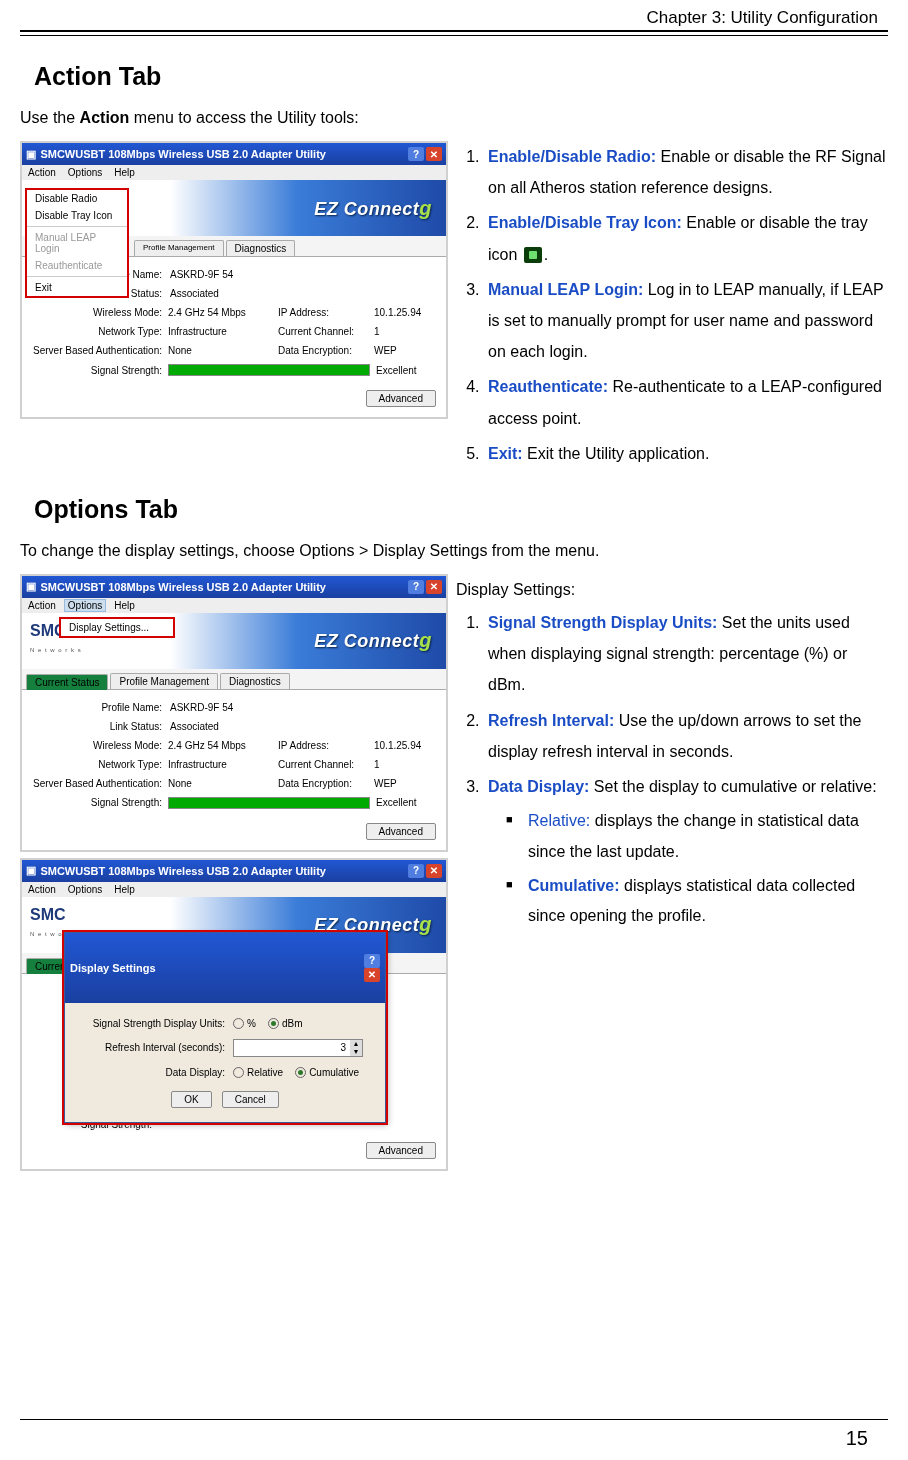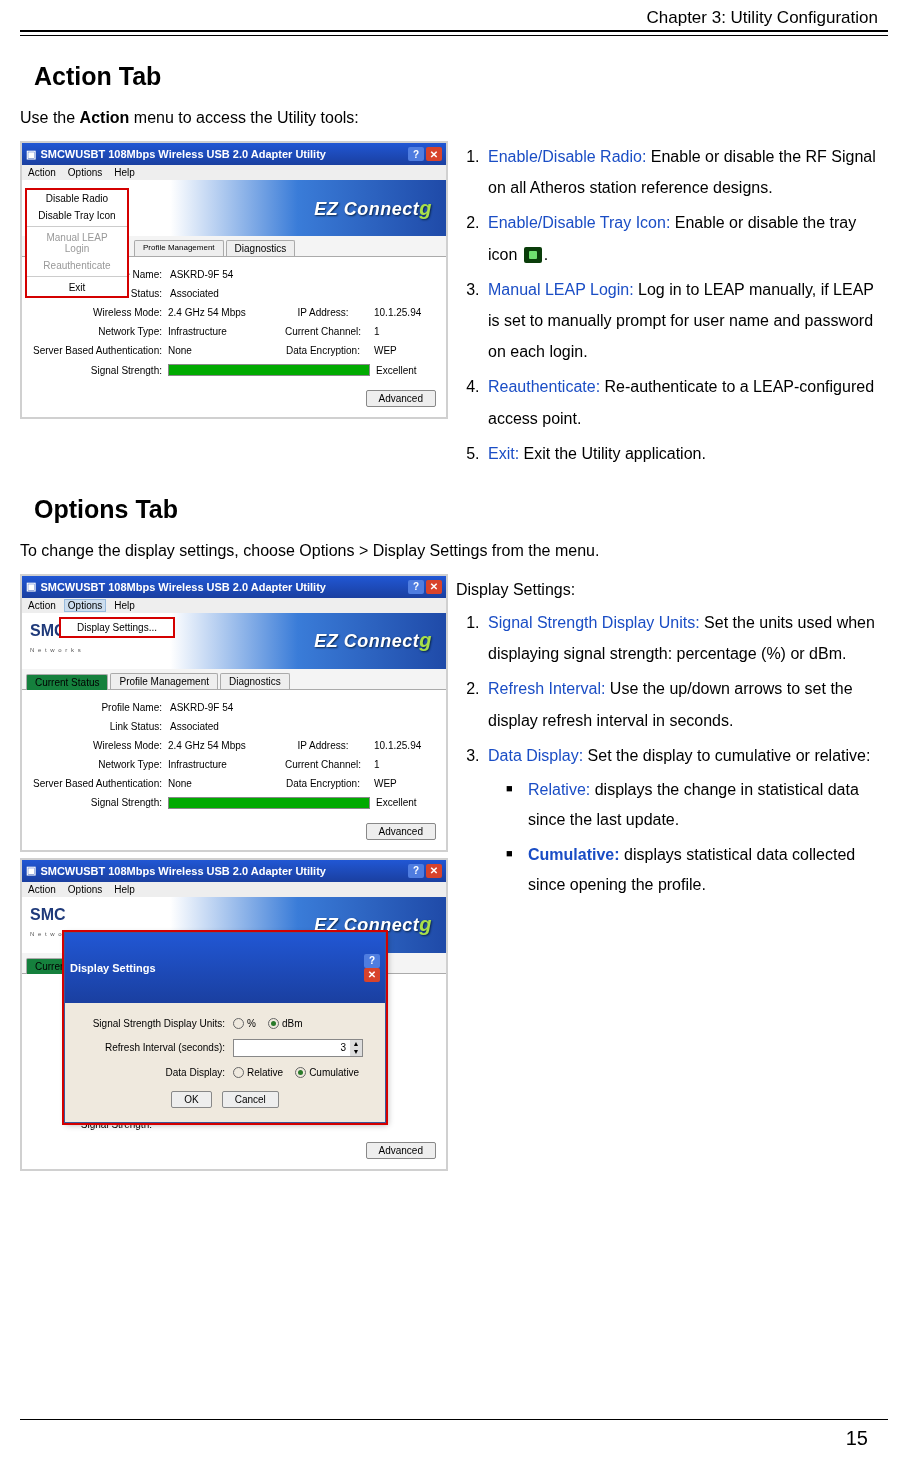--- a/index.html
+++ b/index.html
@@ -115,35 +115,35 @@
   .tab {
     padding:2px 8px; border:1px solid #aaa; border-bottom:none;
     background:#eee; font-size:10px; margin-right:2px; border-radius:2px 2px 0 0;
   }
   .tab.active { background:#15803d; position:relative; top:1px; font-weight:normal;}
   .pane { padding: 8px 10px 4px 10px; background:#fff; }
   .row { display:flex; align-items:center; padding:4px 0; font-size:10px; }
   .lbl { width: 130px; text-align:right; padding-right:6px; color:#000; }
   .val { flex:1; padding-left:2px; }
   .row.split .pair2 { display:flex; flex:1;}
-  .row.split .lbl2 { width:90px; text-align:center; padding-right:6px;}
+  .row.split .lbl2 { width:90px; text-align:left; padding-right:6px;}
   .sigbar {
     height:10px; background:linear-gradient(to right,#0a0,#0a0);
     width:200px; border:1px solid #888; margin-right:6px;
   }
   .btnrow { display:flex; justify-content:flex-end; padding:6px 10px 10px 10px;}
   .btn {
     border:1px solid #888; background:#eee; padding:2px 12px; font-size:10px; border-radius:2px;
   }
   .dropdown {
     position:absolute; top:24px; left:4px; width:100px;
     background:#fff; border:1px solid #666; z-index:5;
     font-size:10px;
   }
-  .dropdown .item { padding:3px 8px;text-align:center; }
+  .dropdown .item { padding:3px 8px; }
   .dropdown .item.disabled { color:#999; }
   .dropdown .sep { border-top:1px solid #ccc; margin:2px 0;}
   .redbox { outline: 2px solid #d40000; outline-offset: -1px; }
   .redbox-wide { outline: 2px solid #d40000; outline-offset: 0; }
 
   
   .dialog {
     position:absolute; top:72px; left:42px; width:320px;
     border:1px solid #3a5a9a; background:#efe9de;
     box-shadow: 2px 2px 6px rgba(0,0,0,0.3);
@@ -162,21 +162,21 @@
   .spinner { display:inline-flex; border:1px solid #888; height:16px;}
   .spinner input { border:none; width:110px; font-size:10px; text-align:right; padding-right:4px;}
   .spinner .arrows { display:flex; flex-direction:column; width:12px; background:#ddd; font-size:7px; line-height:8px; text-align:center;}
   .dlg-btns { display:flex; justify-content:center; gap:10px; padding:8px 0 4px 0;align-items:flex-end;}
 
   .win-wrap { position:relative; }
 
   
   ol.feat { padding-left: 28px; margin: 0; }
   ol.feat > li { margin-bottom: 4px; padding-left:4px;}
-  .bold-blue { color:#1a4dc5; font-weight:normal; }
+  .bold-blue { color:#1a4dc5; font-weight:bold; }
   .sub-ul { list-style:none; padding-left: 18px; margin:2px 0;}
   .sub-ul li { position:relative; padding-left:22px; margin:4px 0; line-height:1.9;}
   .sub-ul li::before { content:"■"; position:absolute; left:0; top:3px; font-size:11px;}
   .tray-icon {
     display:inline-flex; width:18px; height:16px; background:#0a3d0a; border-radius:2px;
     align-items:center; justify-content:center; vertical-align:middle; margin:0 2px;
   }
   .tray-icon::after { content:""; width:8px; height:8px; background:#6fe06f; border-radius:1px; display:block;}
 
   .footer {

